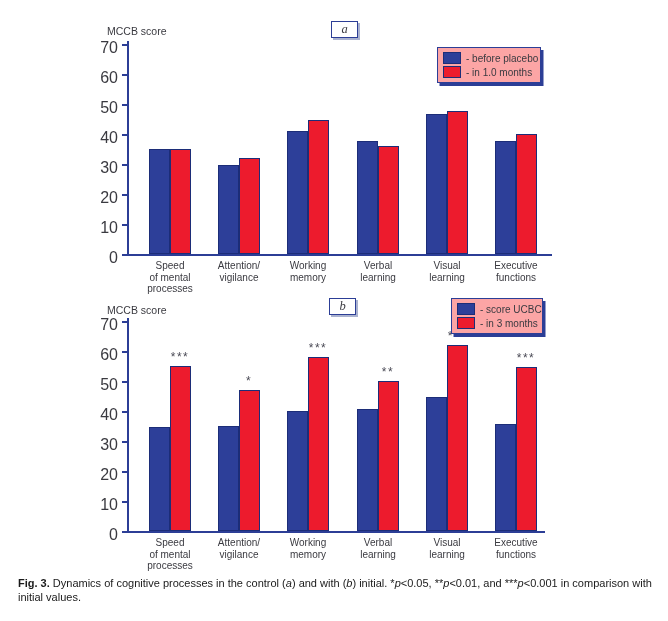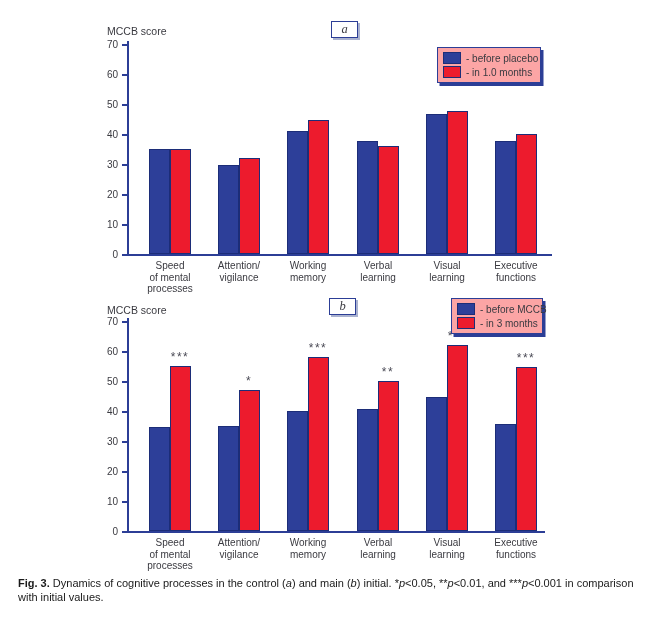--- a/index.html
+++ b/index.html
@@ -4,21 +4,21 @@
 <style>
   html,body{margin:0;padding:0;background:#fff;}
   #figure-canvas{
     position:relative;width:668px;height:621px;background:#ffffff;
     font-family:"Liberation Sans", sans-serif;overflow:hidden;
   }
   .abs{position:absolute;}
   .axis-title{font-size:10.5px;color:#3a3a40;white-space:nowrap;}
   .axisline{background:#2c3e96;}
   .tickmark{background:#2c3e96;height:2px;width:5px;}
-  .ticklabel{font-size:10px;color:#3a3a40;text-align:right;width:28px;}
+  .ticklabel{font-size:16px;color:#3a3a40;text-align:right;width:28px;}
   .bar{box-sizing:border-box;border:1px solid #1c2d78;}
   .cat{font-size:10px;line-height:11.5px;color:#3a3a40;text-align:center;white-space:pre-line;width:80px;}
   .stars{font-size:12px;letter-spacing:1.5px;color:#4a4a55;text-align:center;width:44px;}
   .panel-box{
     box-sizing:border-box;width:27px;height:17px;background:#fff;
     border:1px solid #2c3e96;box-shadow:2px 2px 0 #aab2cf;
     font-family:"Liberation Serif", serif;font-style:italic;font-size:12.5px;color:#3a3a40;
     text-align:center;line-height:15px;
   }
   .legend{
@@ -29,21 +29,21 @@
   .swatch{display:inline-block;width:16px;height:10px;border:1px solid #1c2d78;flex:0 0 auto;}
   .legend-label{font-size:10px;color:#3a3a40;white-space:nowrap;}
   .caption{font-size:11px;line-height:14px;color:#1a1a1a;}
   .caption b{font-weight:bold;}
   .caption i{font-style:italic;}
 </style>
 </head>
 <body>
 
 <div id="figure-canvas">
-  <p class="abs caption" style="left:18px;top:576px;width:638px;margin:0;"><b>Fig. 3.</b><span> Dynamics of cognitive processes in the control (</span><i>a</i><span>) and main (</span><i>b</i><span>) initial. *</span><i>p</i><span>&lt;0.05, **</span><i>p</i><span>&lt;0.01, and ***</span><i>p</i><span>&lt;0.001 in comparison with initial values.</span></p>
+  <p class="abs caption" style="left:18px;top:576px;width:638px;margin:0;"><b>Fig. 3.</b><span> Dynamics of cognitive processes in the control (</span><i>a</i><span>) and with (</span><i>b</i><span>) initial. *</span><i>p</i><span>&lt;0.05, **</span><i>p</i><span>&lt;0.01, and ***</span><i>p</i><span>&lt;0.001 in comparison with initial values.</span></p>
 <div class="abs axis-title" style="left: 107px; top: 25px;">MCCB score</div>
     <div class="abs panel-box" style="left: 331px; top: 21px;">a</div>
     <div class="abs axisline" style="left: 127px; top: 41px; width: 2px; height: 215px;"></div>
     <div class="abs axisline" style="left: 127px; top: 254px; width: 425px; height: 2px;"></div>
     <div class="abs tickmark" style="left: 122px; top: 254px;"></div>
     <div class="abs ticklabel" style="left: 90px; top: 249px;">0</div>
     <div class="abs tickmark" style="left: 122px; top: 224px;"></div>
     <div class="abs ticklabel" style="left: 90px; top: 219px;">10</div>
     <div class="abs tickmark" style="left: 122px; top: 194px;"></div>
     <div class="abs ticklabel" style="left: 90px; top: 189px;">20</div>
@@ -139,20 +139,20 @@
 memory</div>
     <div class="abs cat" style="left: 338px; top: 537px;">Verbal
 learning</div>
     <div class="abs cat" style="left: 407px; top: 537px;">Visual
 learning</div>
     <div class="abs cat" style="left: 476px; top: 537px;">Executive
 functions</div>
     <div class="abs legend" style="left: 451px; top: 298px; width: 92px;">
       <div class="legend-row">
         <span class="swatch" style="background: rgb(45, 63, 153);"></span>
-        <span class="legend-label">- before MCCB</span>
+        <span class="legend-label">- score UCBC</span>
       </div>
       <div class="legend-row">
         <span class="swatch" style="background: rgb(237, 27, 45);"></span>
         <span class="legend-label">- in 3 months</span>
       </div>
     </div>
   </div>
 
 </body></html>

